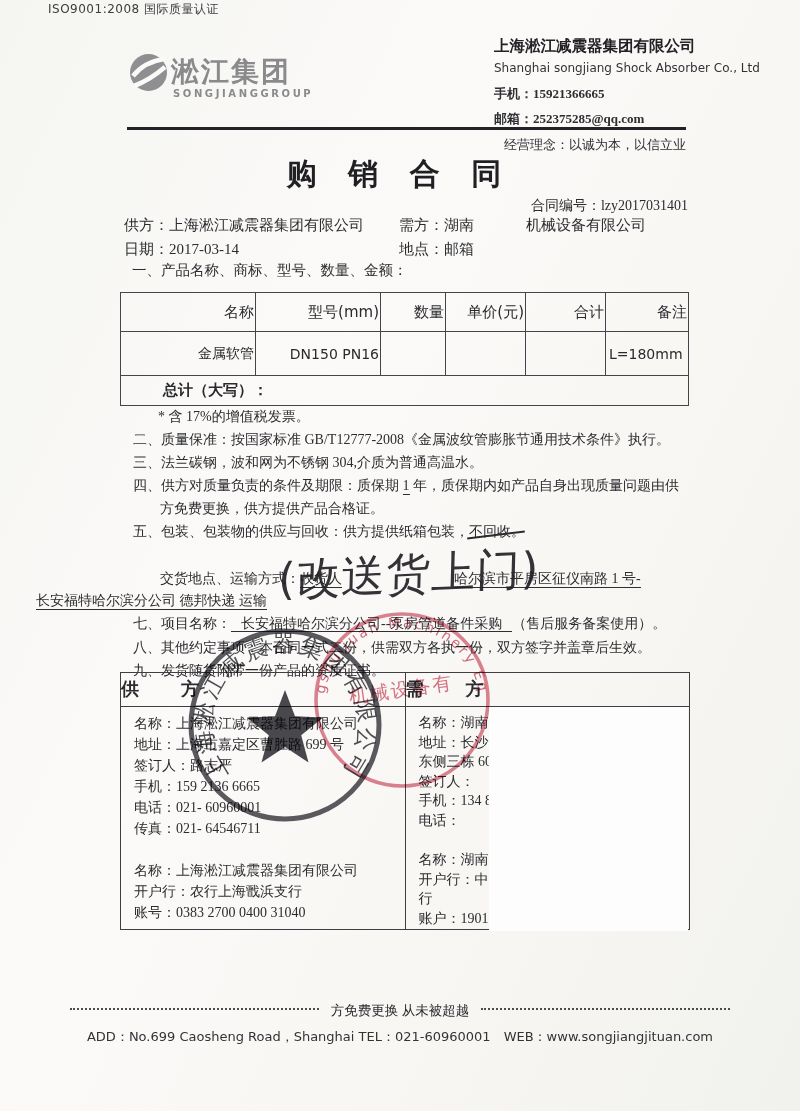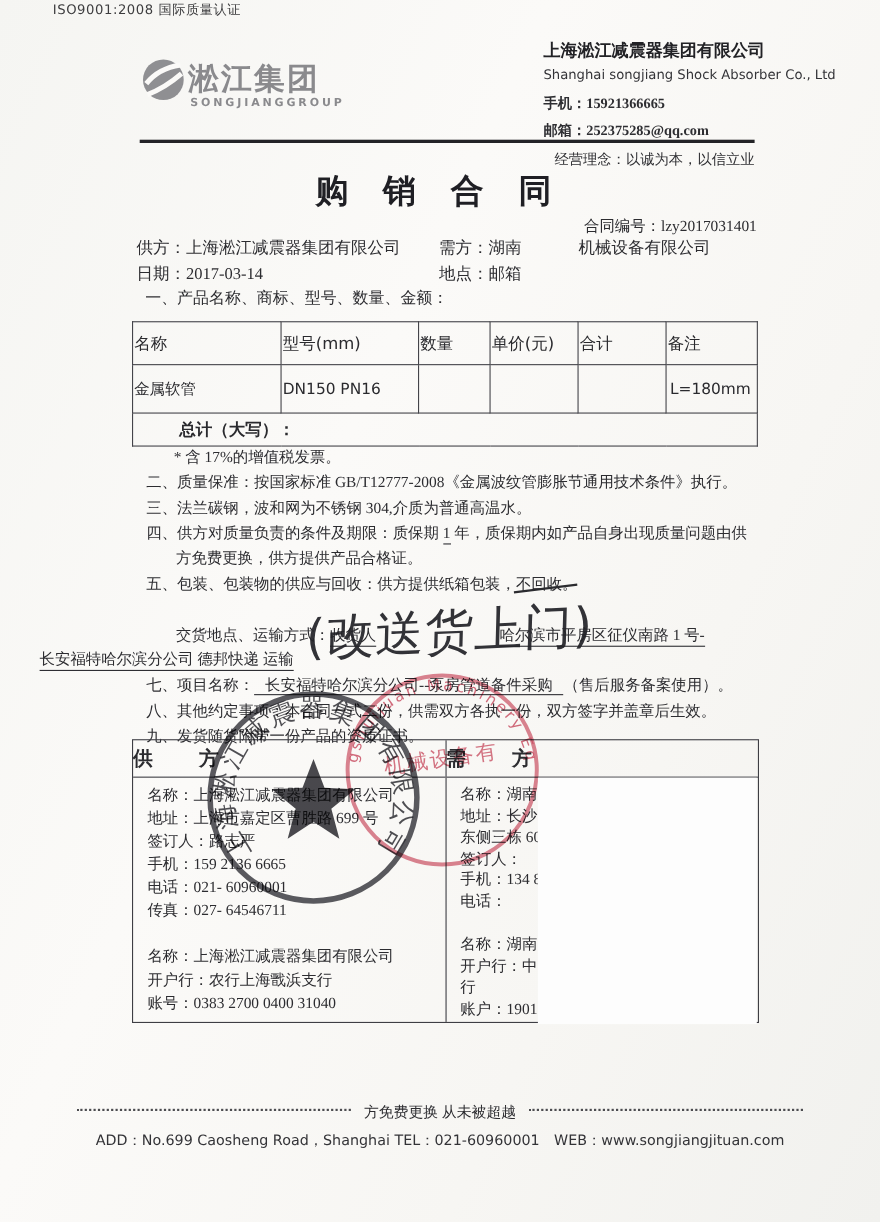--- a/index.html
+++ b/index.html
@@ -19,21 +19,21 @@
   .hdr-line{left:494px;font-size:13px;color:#2e2e32;font-weight:bold;}
   .divider{left:127px;top:127px;width:559px;height:3px;background:#232327;}
   .motto{top:136px;right:114px;font-size:13px;color:#2e2e32;}
   .doc-title{left:0;top:154px;width:800px;text-align:center;font-size:30px;font-weight:600;letter-spacing:12px;color:#1f1f24;}
   .contract-no{top:197px;right:112px;font-size:14px;}
   .pline{font-size:15px;}
   .sec1{left:132px;top:261px;font-size:14.5px;}
   
   table.items{position:absolute;left:120px;top:292px;width:568px;border-collapse:collapse;table-layout:fixed;
     font-family:"DejaVu Sans","Liberation Sans",sans-serif;color:#2a2a2e;}
-  table.items th,table.items td{border:1.5px solid #44444a;text-align:left;overflow:hidden;}
+  table.items th,table.items td{border:1.5px solid #44444a;text-align:right;overflow:hidden;}
   table.items th{height:36px;font-size:15px;font-weight:normal;}
   table.items td{height:41px;font-size:14px;}
   table.items td.remark{text-align:left;padding-left:3px;}
   table.items td.total-row{height:27px;text-align:left;padding-left:42px;font-family:"Liberation Serif",serif;font-size:15px;font-weight:600;}
   
   .cl{font-size:14px;line-height:20px;}
   .u{border-bottom:1.2px solid #2e2e33;padding-bottom:1px;}
   .gap{display:inline-block;}
   .hstrike{display:inline-block;position:relative;border-bottom:1.2px solid #2e2e33;}
   .hstrike::after{content:"";position:absolute;left:-4px;right:-7px;top:52%;height:2px;background:#2b2b2f;transform:rotate(-16deg);}
@@ -149,21 +149,21 @@
 
   <div class="sign-box">
     <div class="sig-col left">
       <div class="sig-head">供　　方</div>
       <div class="sig-body sup">
           <div class="sig-line">名称：上海淞江减震器集团有限公司</div>
           <div class="sig-line">地址：上海市嘉定区曹胜路 699 号</div>
           <div class="sig-line">签订人：路志严</div>
           <div class="sig-line">手机：159 2136 6665</div>
           <div class="sig-line">电话：021- 60960001</div>
-          <div class="sig-line">传真：027- 64546711</div>
+          <div class="sig-line">传真：021- 64546711</div>
           <div class="sig-line"></div>
           <div class="sig-line">名称：上海淞江减震器集团有限公司</div>
           <div class="sig-line">开户行：农行上海戬浜支行</div>
           <div class="sig-line">账号：0383 2700 0400 31040</div>
         </div>
     </div>
     <div class="sig-col">
       <div class="sig-head">需　　方</div>
       <div class="sig-body buy">
           <div class="sig-line">名称：湖南</div>

